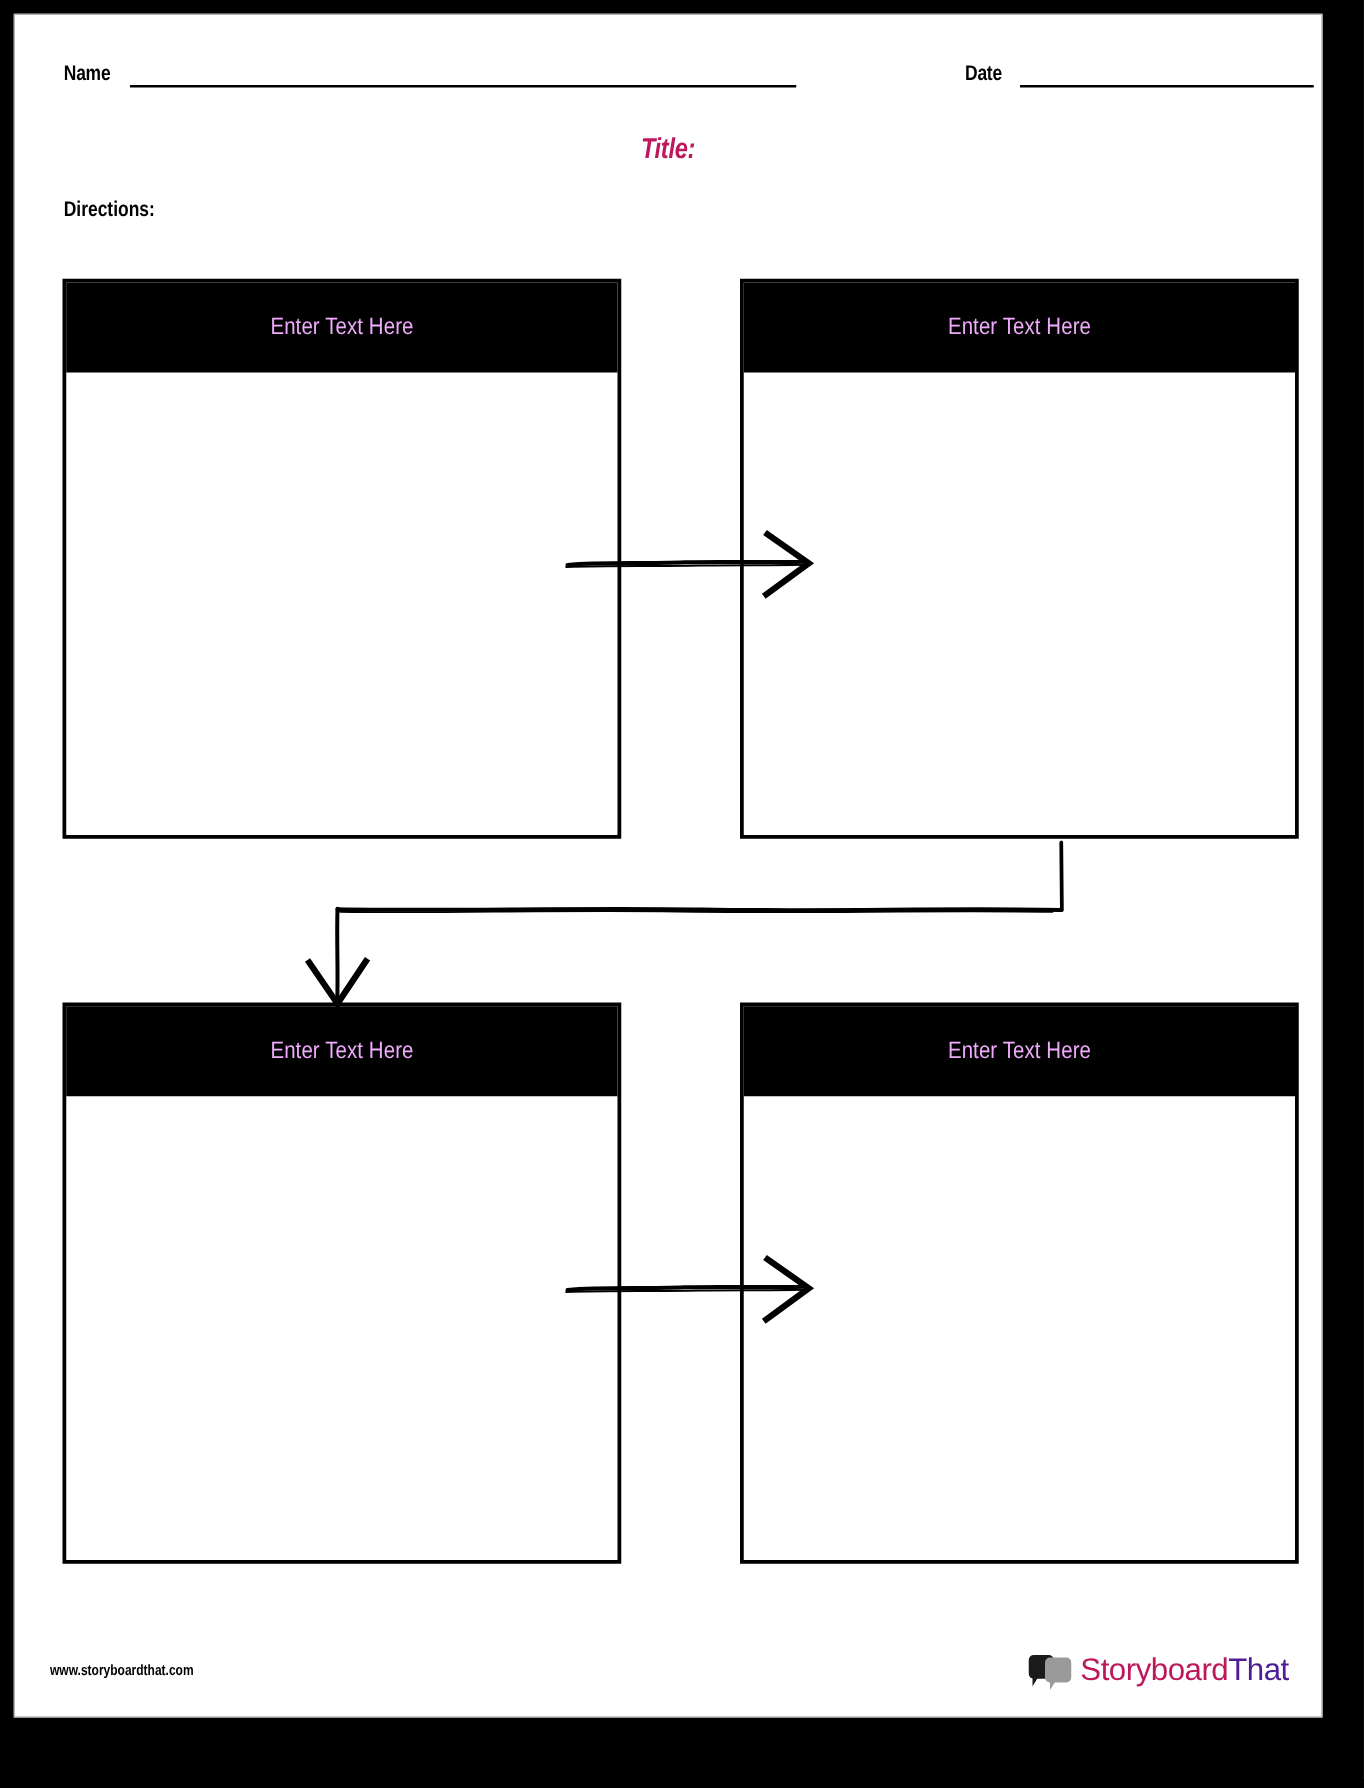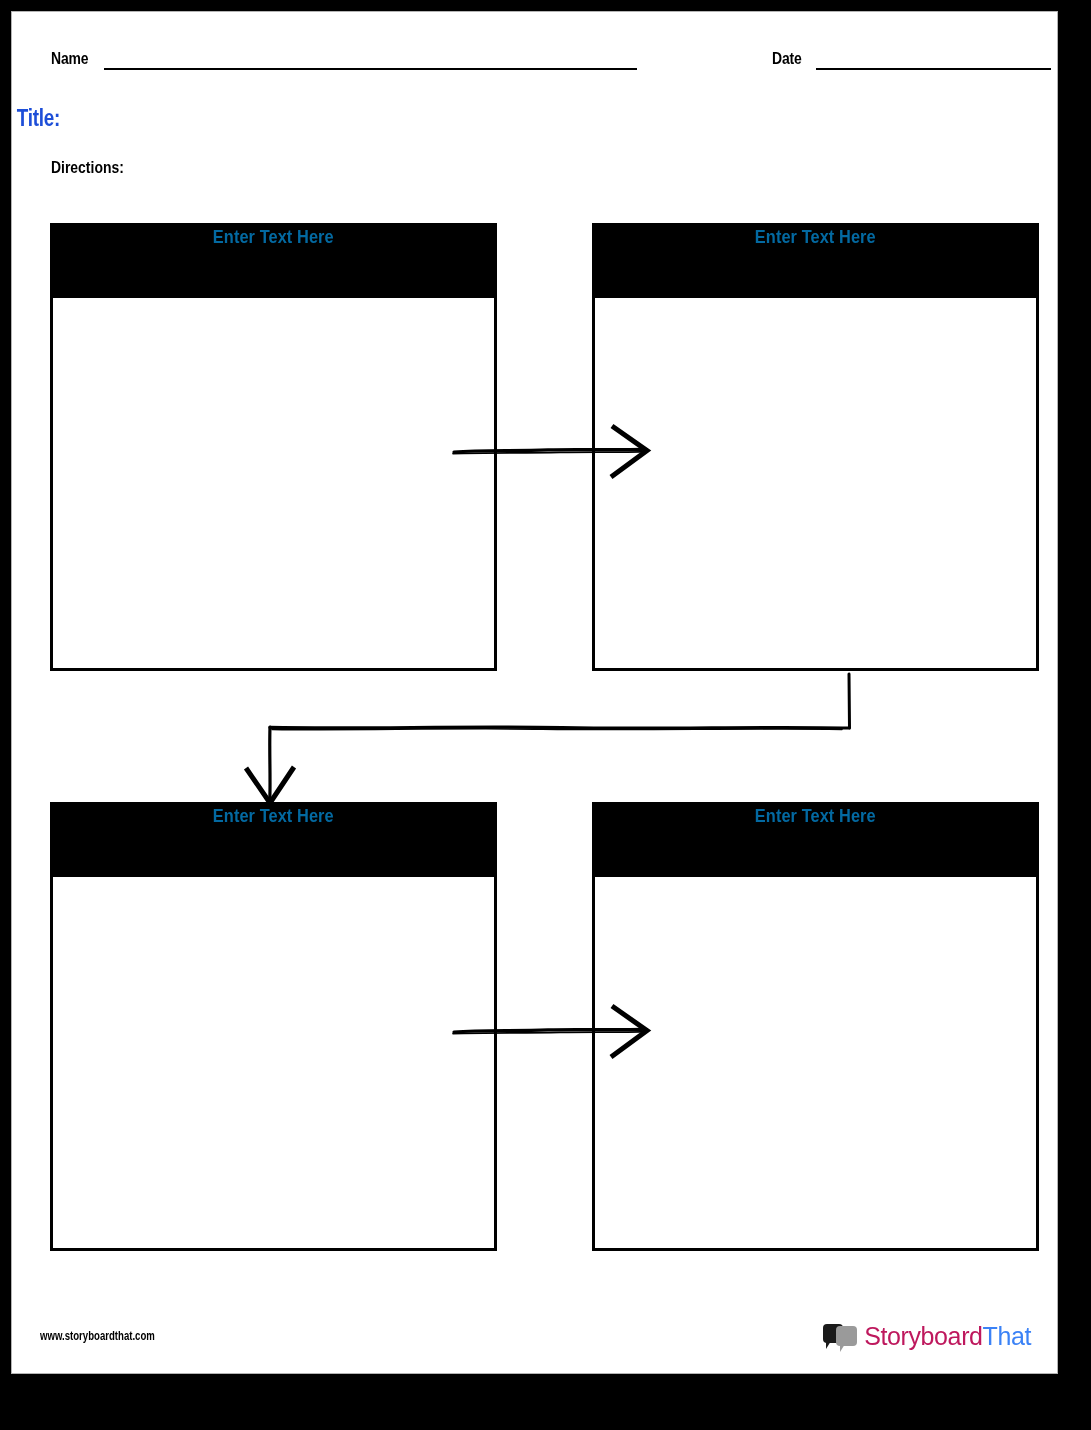--- a/index.html
+++ b/index.html
@@ -40,25 +40,26 @@
     height:0;
     border-bottom:2.5px solid #000;
   }
   .name-rule { left:92px; top:56px; width:533px; }
   .date-rule { left:804px; top:56px; width:235px; }
 
   
   .doc-title {
     position:absolute;
     left:0; right:0; top:93px;
-    text-align:left;
+    text-align:center;
     font-weight:700;
     font-size:23px;
-    color:#1d4ed8;
+    color:#be185d;
     letter-spacing:-0.3px;
+    font-style:italic;
   }
   .doc-title span {
     display:inline-block;
     transform:scaleX(0.82);
   }
   .directions-label {
     position:absolute;
     left:39px; top:146px;
     font-weight:700;
     font-size:17px;
@@ -69,26 +70,26 @@
   }
 
   
   .cell {
     position:absolute;
     border:3px solid #000;
     background:#ffffff;
   }
   .cell-head {
     background:#000000;
-    color:#0369a1;
+    color:#f0abfc;
     height:72px;
     display:flex;
-    align-items:flex-start;
+    align-items:center;
     justify-content:center;
-    font-weight:700;
+    font-weight:400;
     font-size:19px;
     letter-spacing:0.1px;
   }
   .cell-head span { display:inline-block; transform:scaleX(0.86); }
   .cell-body { flex:1; background:#fff; }
 
   #cell-1 { left:38px;  top:211px; width:447px; height:448px; }
   #cell-2 { left:580px; top:211px; width:447px; height:448px; }
   #cell-3 { left:38px;  top:790px; width:447px; height:449px; }
   #cell-4 { left:580px; top:790px; width:447px; height:449px; }
@@ -141,21 +142,21 @@
   }
   .bubble-front:after {
     content:"";
     position:absolute;
     left:4px; top:18px;
     border-left:5px solid #9a9a9a;
     border-bottom:8px solid transparent;
   }
   .logo-word { font-size:25px; letter-spacing:-0.4px; }
   .logo-word .dark  { color:#be185d; }
-  .logo-word .light { color:#3b82f6; }
+  .logo-word .light { color:#4c1d95; }
 </style>
 </head>
 <body>
 
 <div class="page-frame">
   <div class="paper">
 
     <div class="field-label name-label">Name</div>
     <div class="field-rule name-rule"></div>
 

